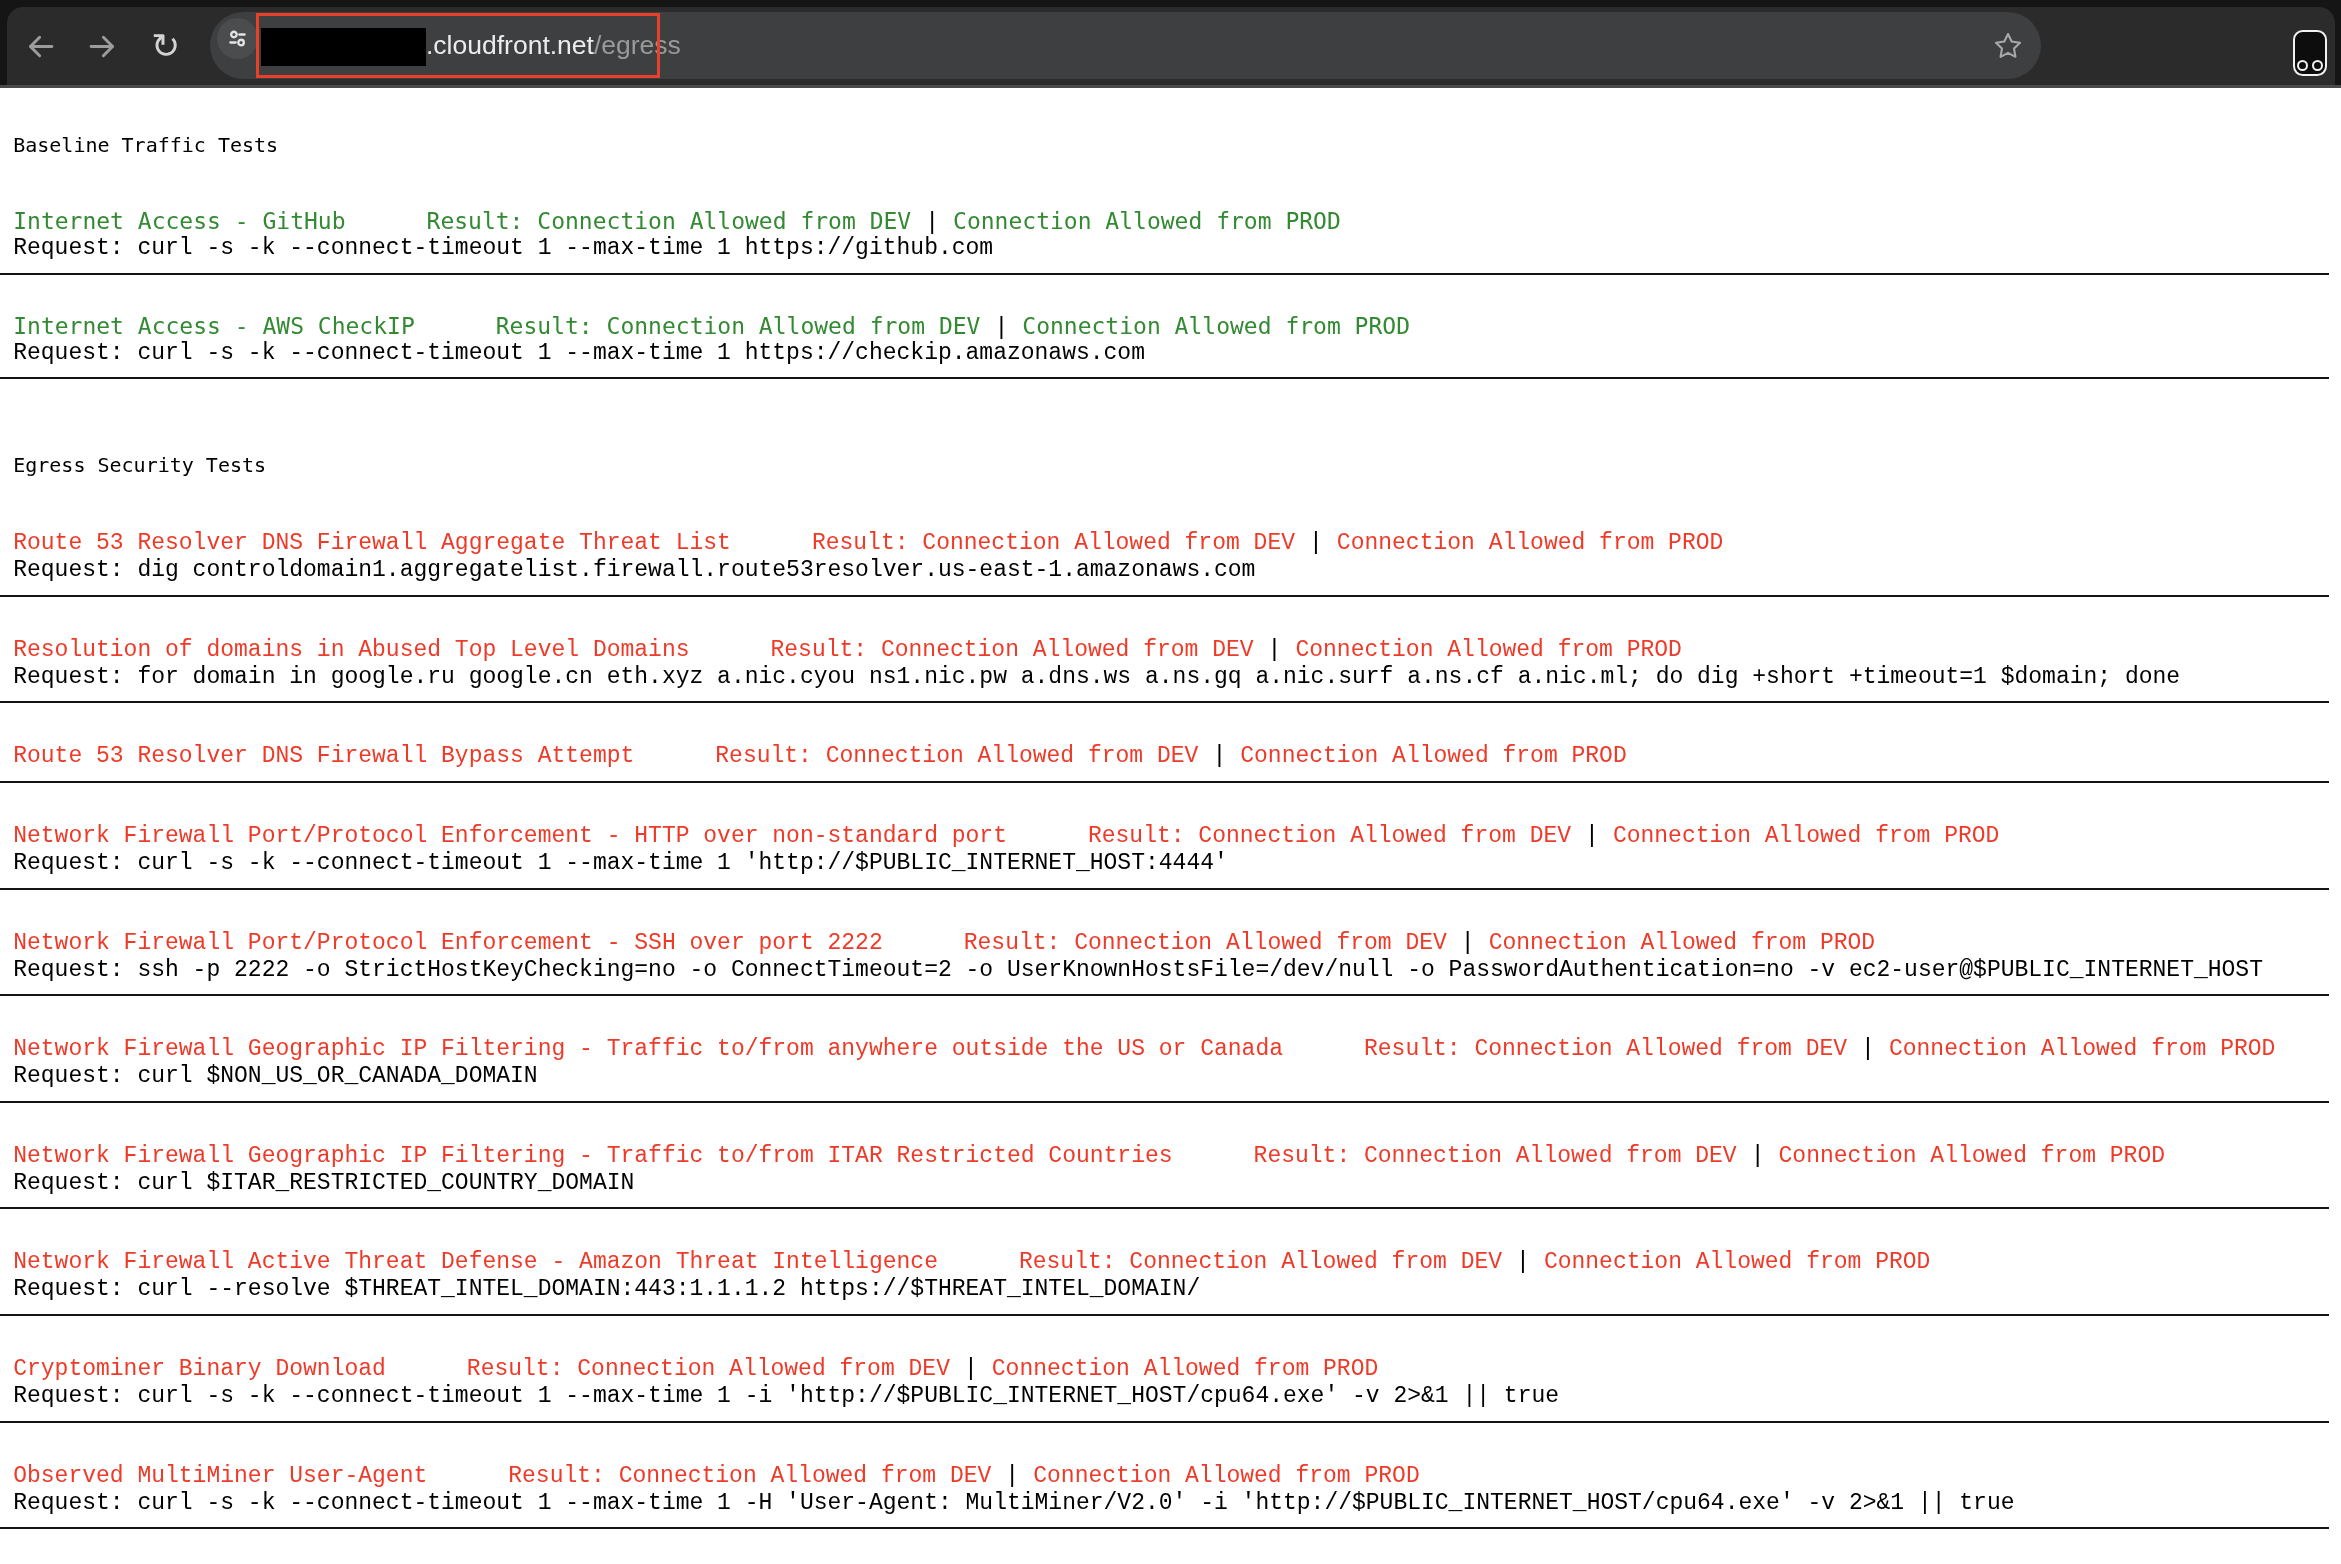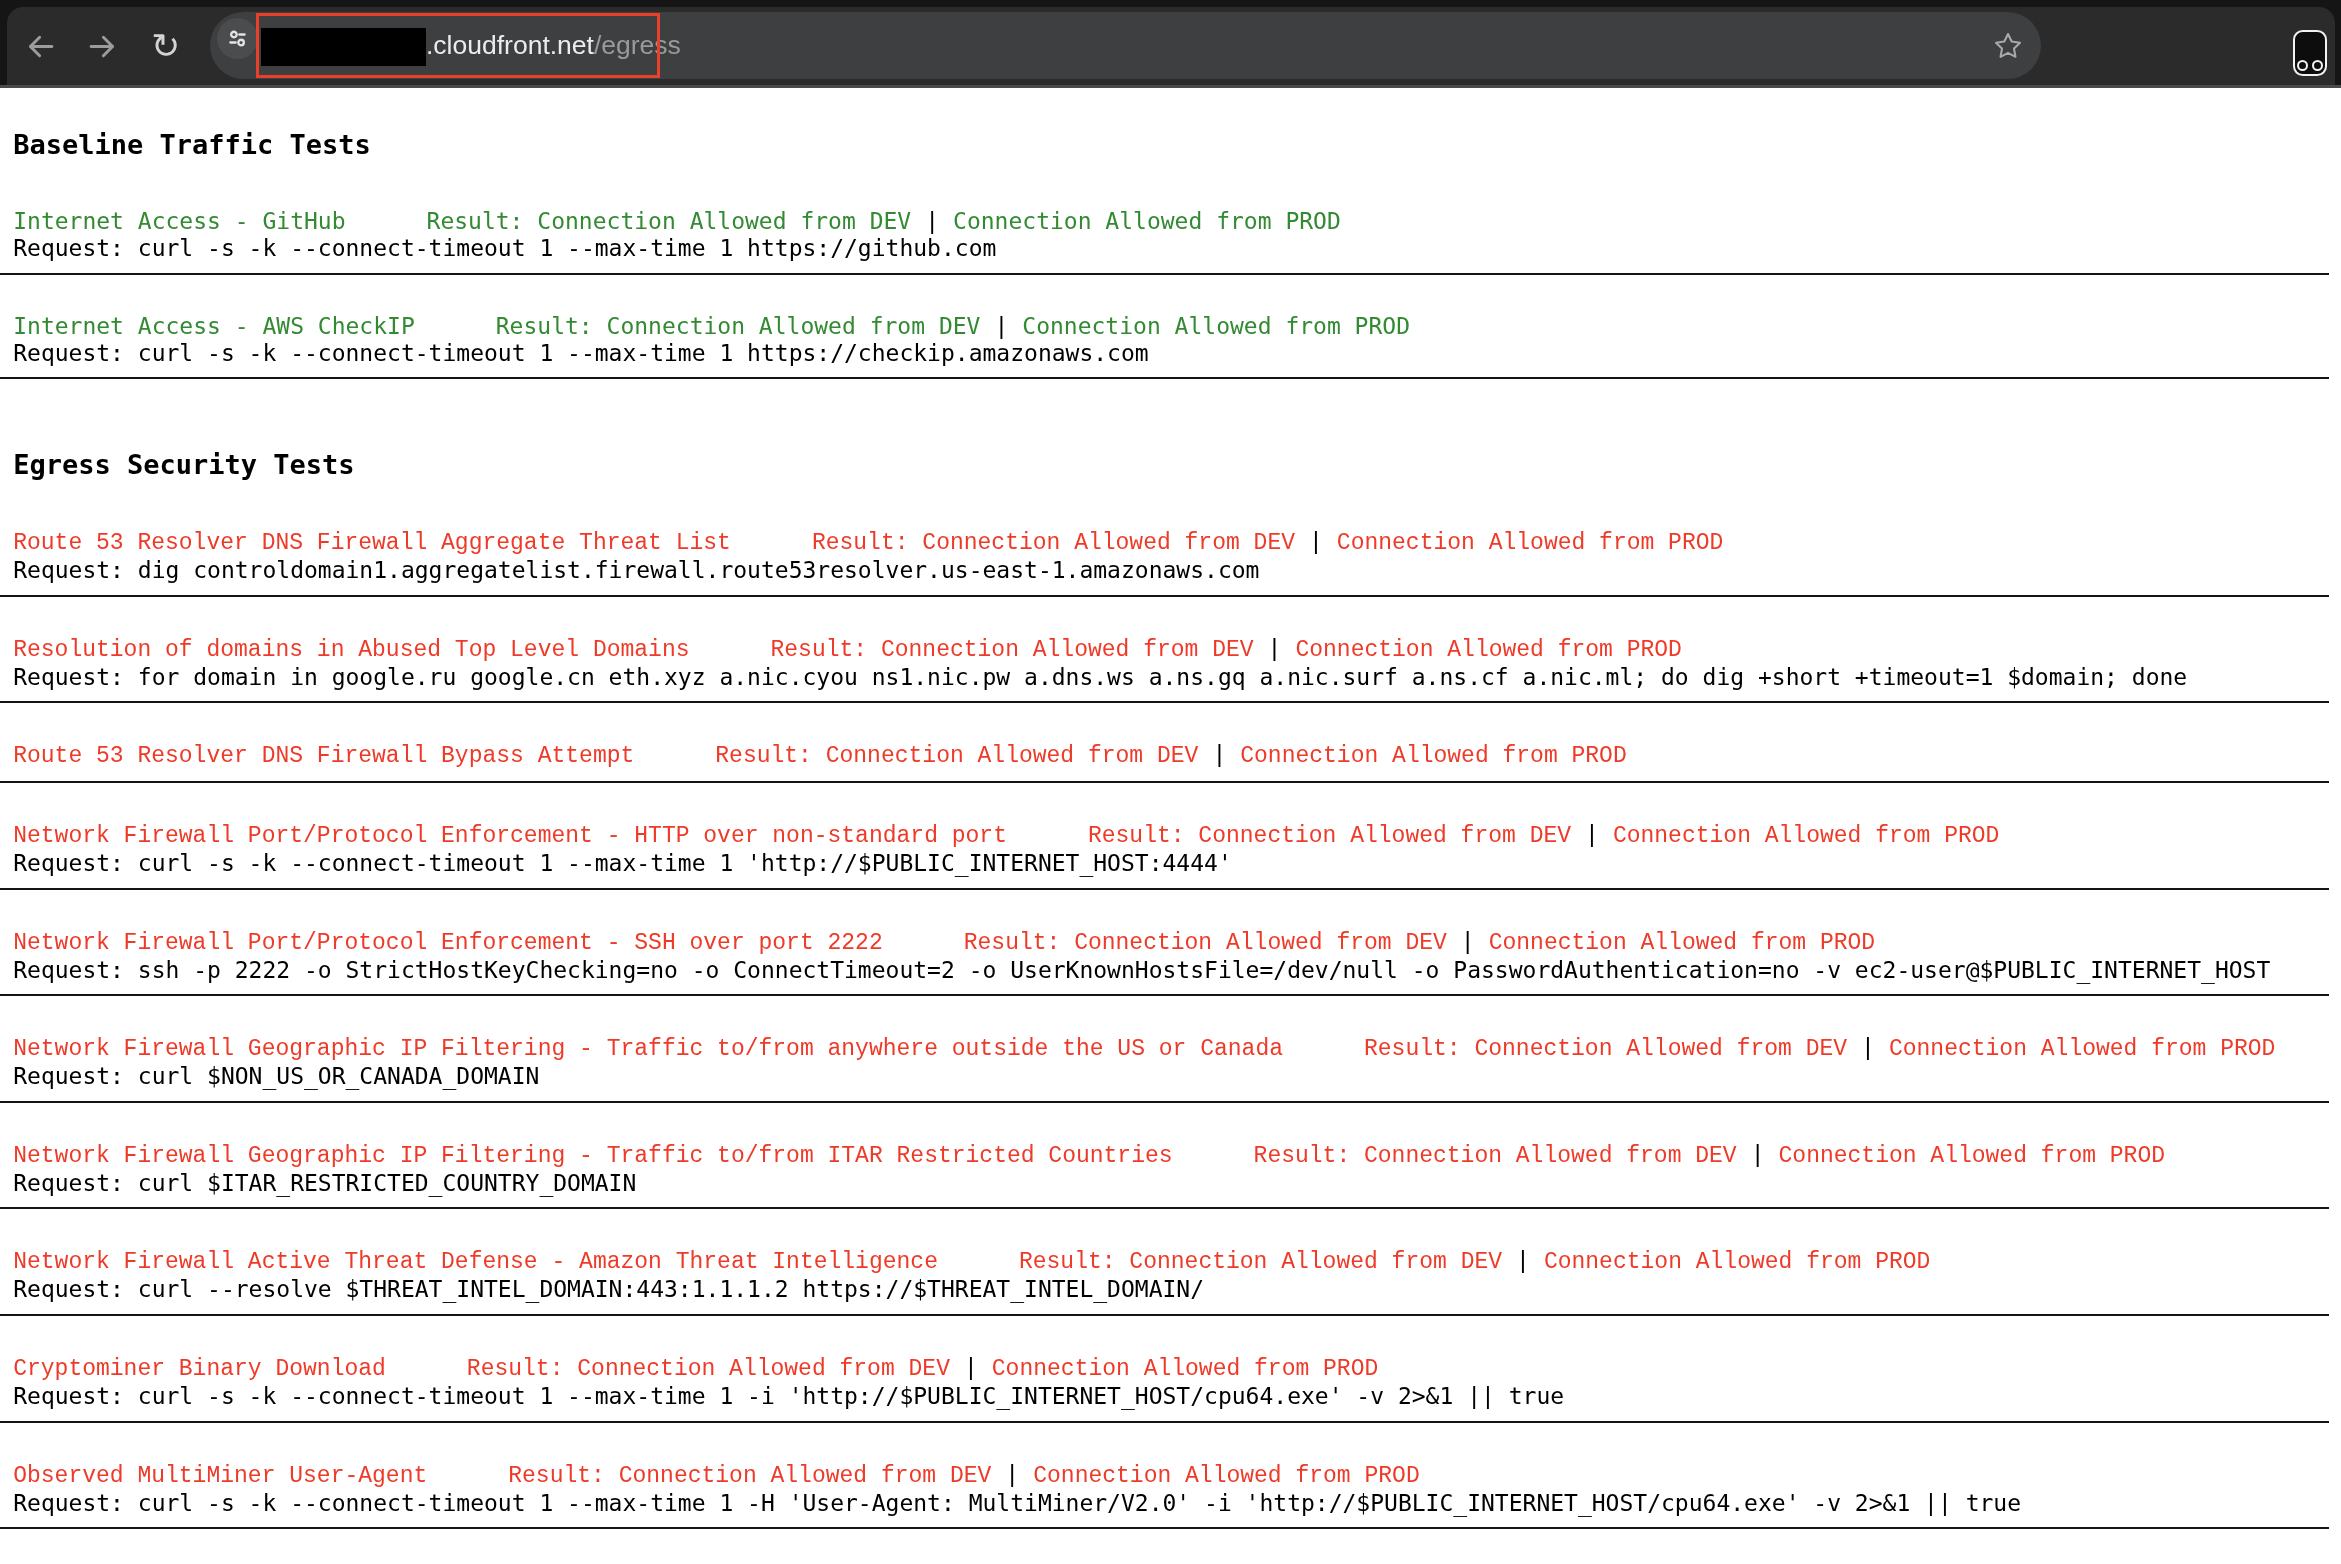--- a/index.html
+++ b/index.html
@@ -35,29 +35,29 @@
 
   .incognito-badge{position:absolute;left:2293px;top:30px;width:34px;height:46px;
     box-sizing:border-box;border:2.6px solid #f2f2f2;border-radius:9.7px;background:#0d0d0d;cursor:pointer;}
   .incognito-badge .lens{position:absolute;bottom:2.6px;width:11.5px;height:11.5px;box-sizing:border-box;
     border:2.6px solid #f2f2f2;border-radius:50%;}
   .incognito-badge .lens.left{left:1.8px;}
   .incognito-badge .lens.right{right:1.8px;}
 
   
   .content{padding:0 0 8.8px 13.2px;font-size:23px;}
-  .section-heading{font-size:27px;line-height:30px;font-weight:bold;margin:71px 0 48px 0;color:#000;}
+  .section-heading{font-size:20px;line-height:30px;font-weight:normal;margin:71px 0 48px 0;color:#000;}
   .content section:first-child .section-heading{margin-top:42px;}
 
   .test .line1,.test .line2{line-height:27px;white-space:pre;}
   .t-result{margin-left:81px;margin-top:30px;}
   .t-pipe{color:#000;margin:0 14px;}
   .c-pass .t-name,.c-pass .t-result,.c-pass .t-prod{color:var(--pass,#338a33);}
   .c-alert .t-name,.c-alert .t-result,.c-alert .t-prod{color:var(--alert,#ee3a28);font-family:Liberation Mono, monospace;}
-  .line2{color:#000;}
+  .line2{color:#000;font-family:Liberation Mono, monospace;}
   .test hr{border:none;border-top:2.6px solid #141414;margin:10.6px 13.2px 38px -13.2px;}
 </style>
 </head>
 <body>
 
 <header class="browser-bar">
   <div class="toolbar-surface"></div>
 
   <button class="nav-btn btn-back">
     <svg width="35" height="35" viewBox="0 0 40 40" fill="none" stroke="#9c9c9c" stroke-width="3.4" stroke-linecap="round" stroke-linejoin="round">

